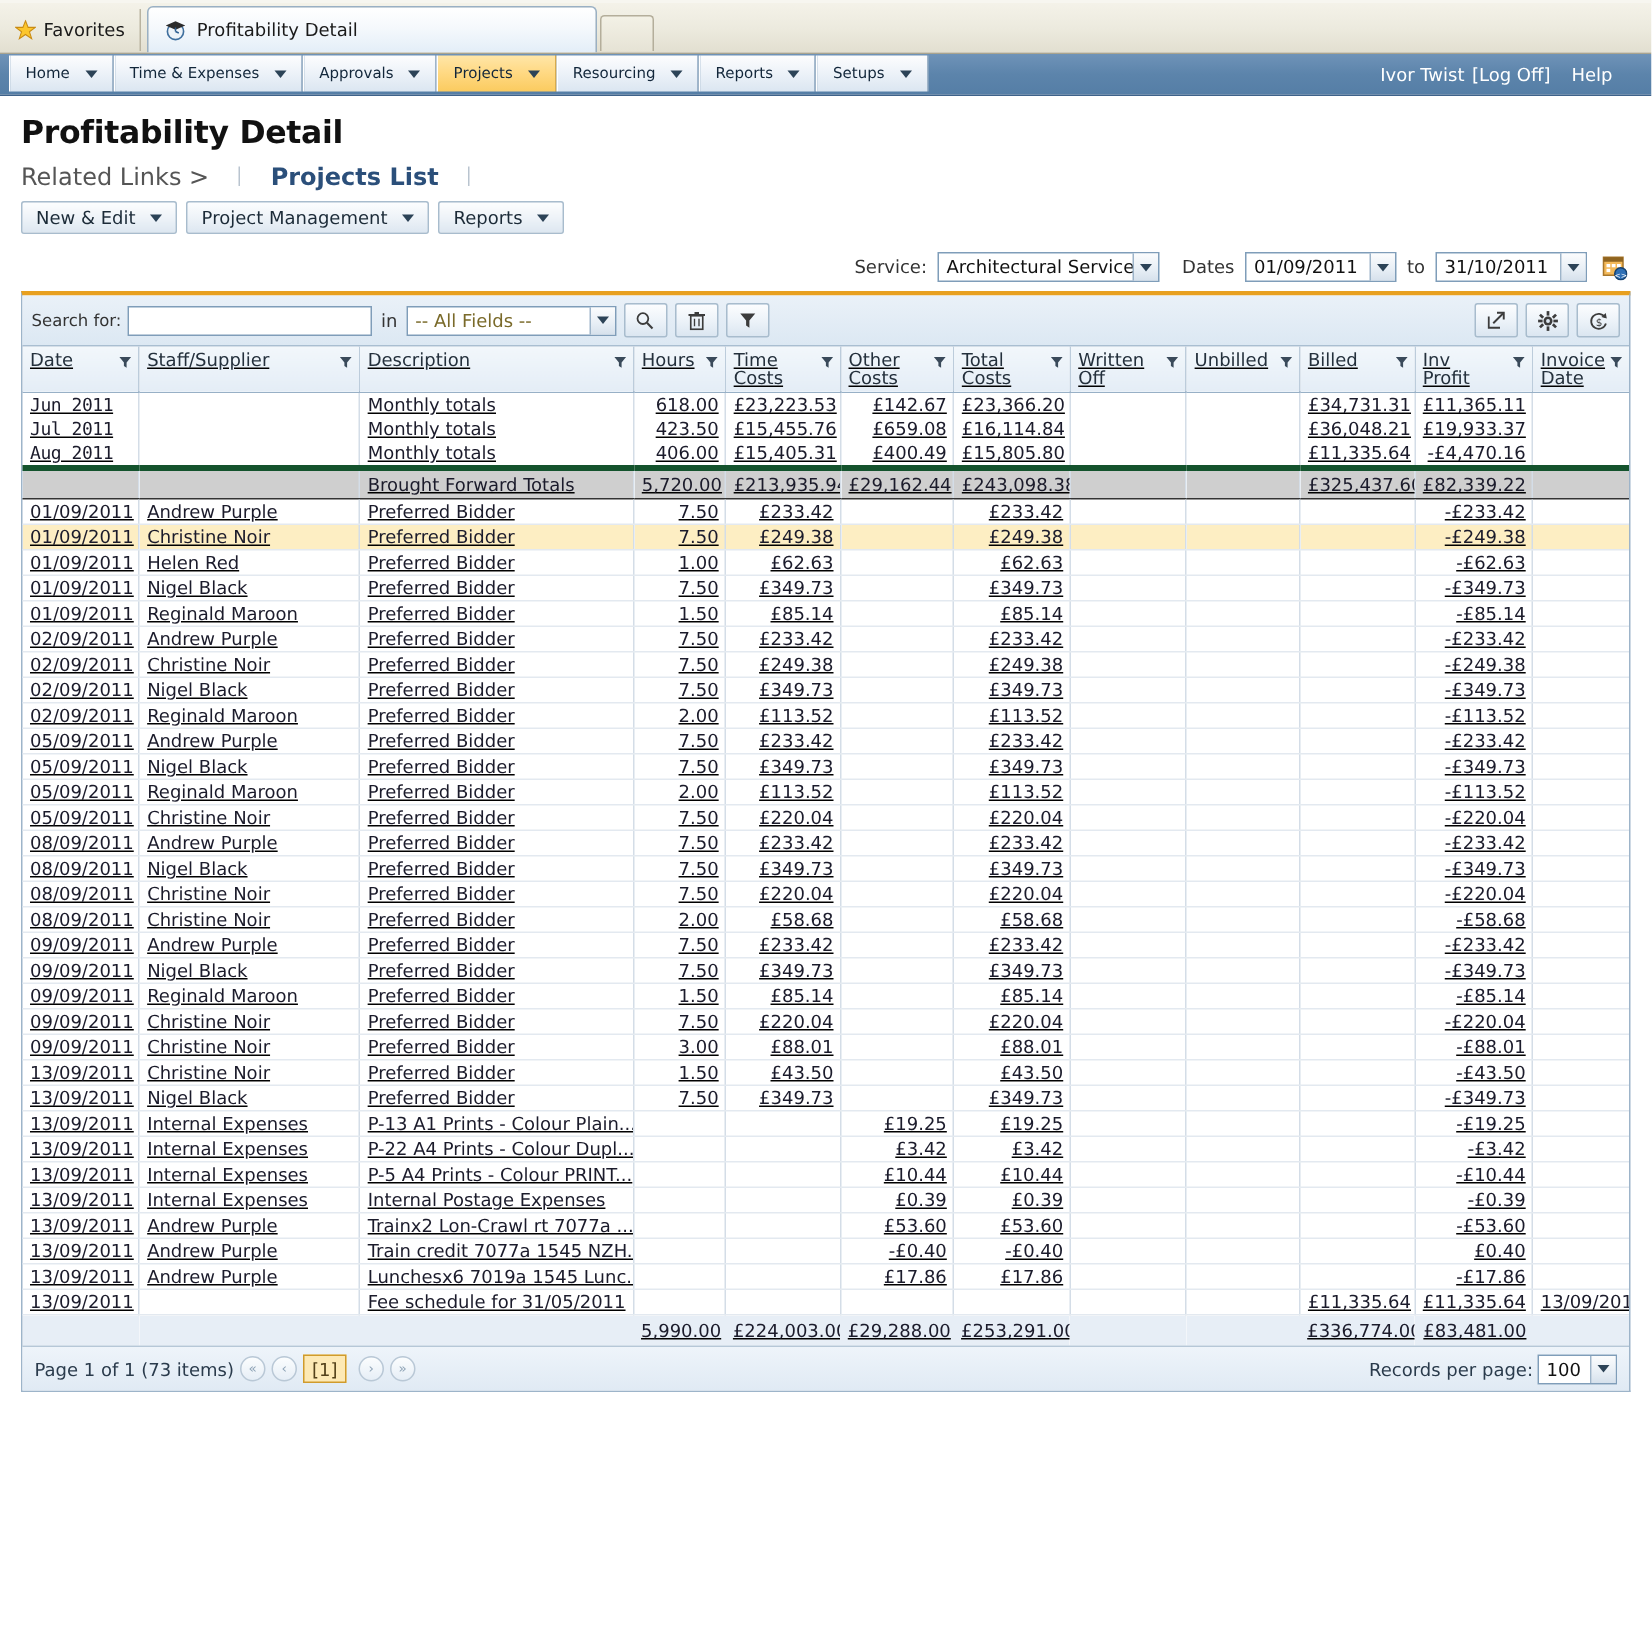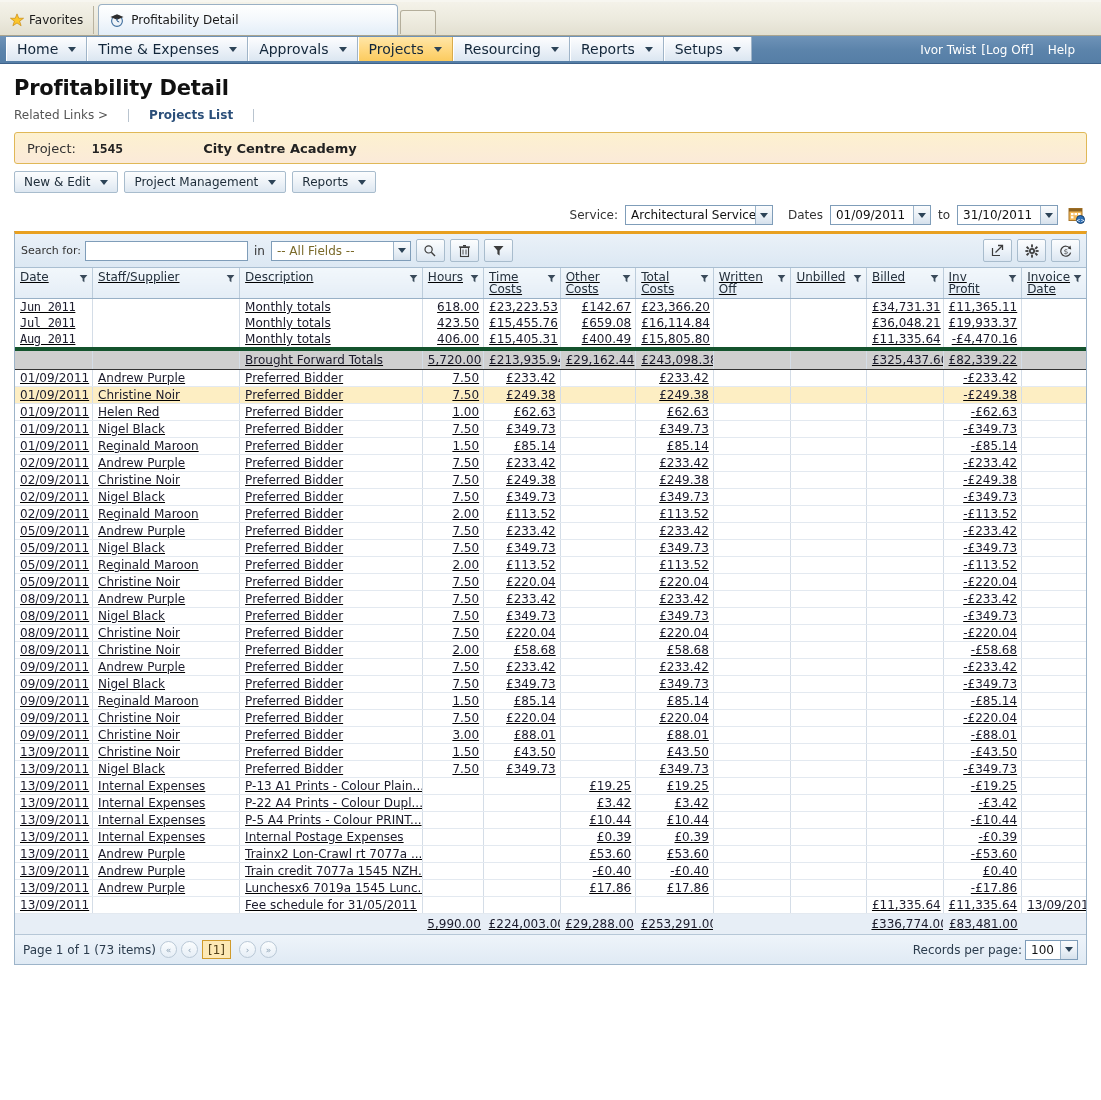--- a/index.html
+++ b/index.html
@@ -57,21 +57,21 @@
   .menubar {
     height: 28px;
     background: linear-gradient(to bottom, #6f93b8 0%, #5c84ab 50%, #557ea6 100%);
     display: flex; align-items: stretch;
     border-bottom: 1px solid #3e628a;
     padding-left: 6px;
   }
   .mitem {
     display: flex; align-items: center; gap: 10px;
     padding: 0 10px;
-    font-size: 14px; color: #12263a;
+    font-size: 10px; color: #12263a;
     background: linear-gradient(to bottom, #fdfdfe 0%, #eef3f9 45%, #dbe6f1 100%);
     border-left: 1px solid #ffffff;
     border-right: 1px solid #9fb4c8;
     margin: 1px 0 2px 0;
     white-space: nowrap;
   }
   .mitem.active {
     background: linear-gradient(to bottom, #ffe6a8 0%, #ffd983 48%, #fbcb5f 100%);
     border-right: 1px solid #d8ab4c;
   }
@@ -88,21 +88,21 @@
   }
   .menu-right .uname { font-weight: normal; }
 
   
   .page { padding: 0 14px; }
   h1.title {
     font-size: 21px; font-weight: bold; color: #111;
     margin: 12px 0 0 0; letter-spacing: -0.2px;
   }
   .crumbs {
-    margin: 8px 0 0 0; font-size: 12px;
+    margin: 8px 0 0 0; font-size: 16px;
     display: flex; align-items: center; gap: 20px; color: #555;
   }
   .crumbs a { color: #2b4f7a; font-weight: bold; text-decoration: none; }
   .crumb-div { width:1px; height:13px; background:#b9c4cf; }
 
   
   .projband {
     margin-top: 10px;
     height: 32px;
     background: linear-gradient(to bottom, #fdf1cf 0%, #fbead9 100%);
@@ -310,25 +310,20 @@
 
   <h1 class="title">Profitability Detail</h1>
 
   <div class="crumbs">
     <span>Related Links &gt;</span>
     <span class="crumb-div"></span>
     <a href="#">Projects List</a>
     <span class="crumb-div"></span>
   </div>
 
-  <div class="projband">
-    <span class="lbl">Project:</span>
-    <span class="num">1545</span>
-    <span class="pname">City Centre Academy</span>
-  </div>
 
   <div class="btnrow">
     <div class="btn">
       <span>New &amp; Edit</span>
       <span class="caret"></span>
     </div>
     <div class="btn">
       <span>Project Management</span>
       <span class="caret"></span>
     </div>

